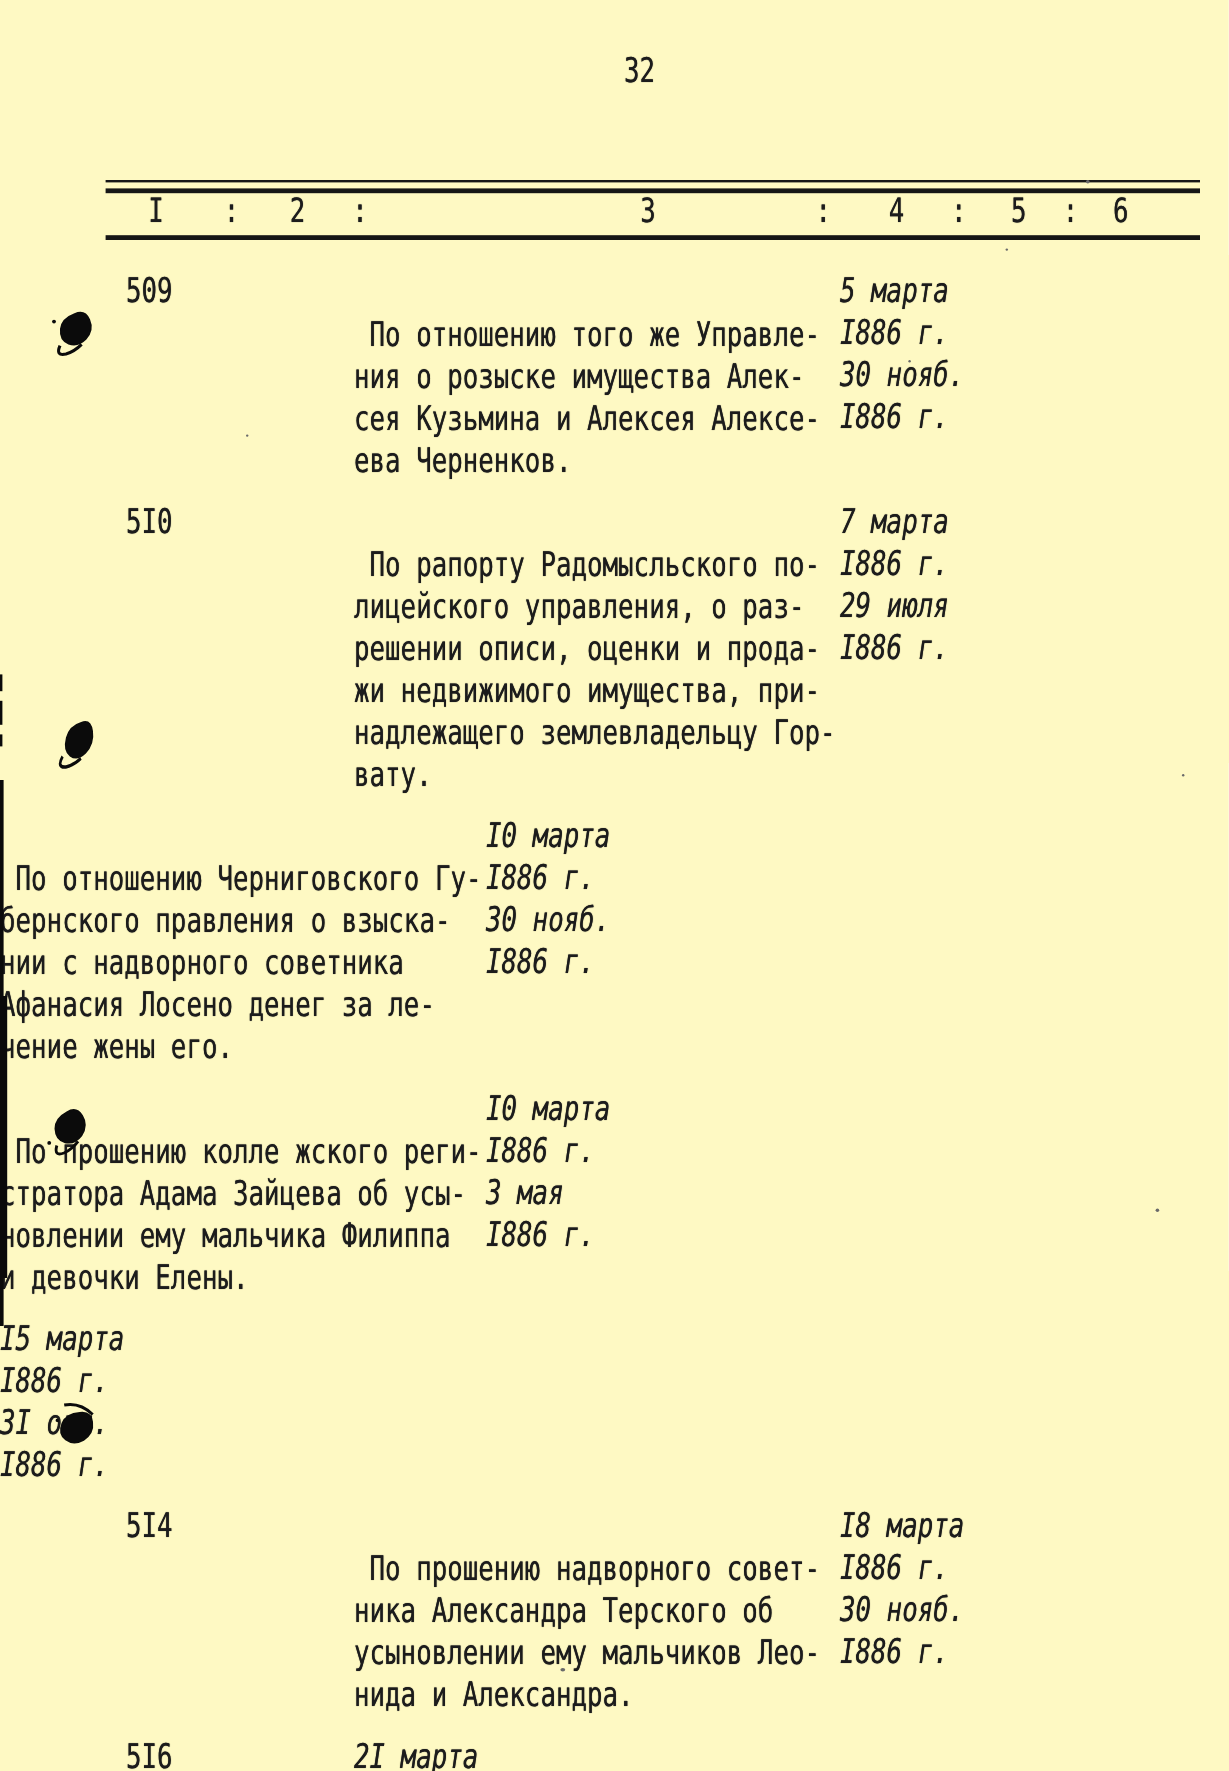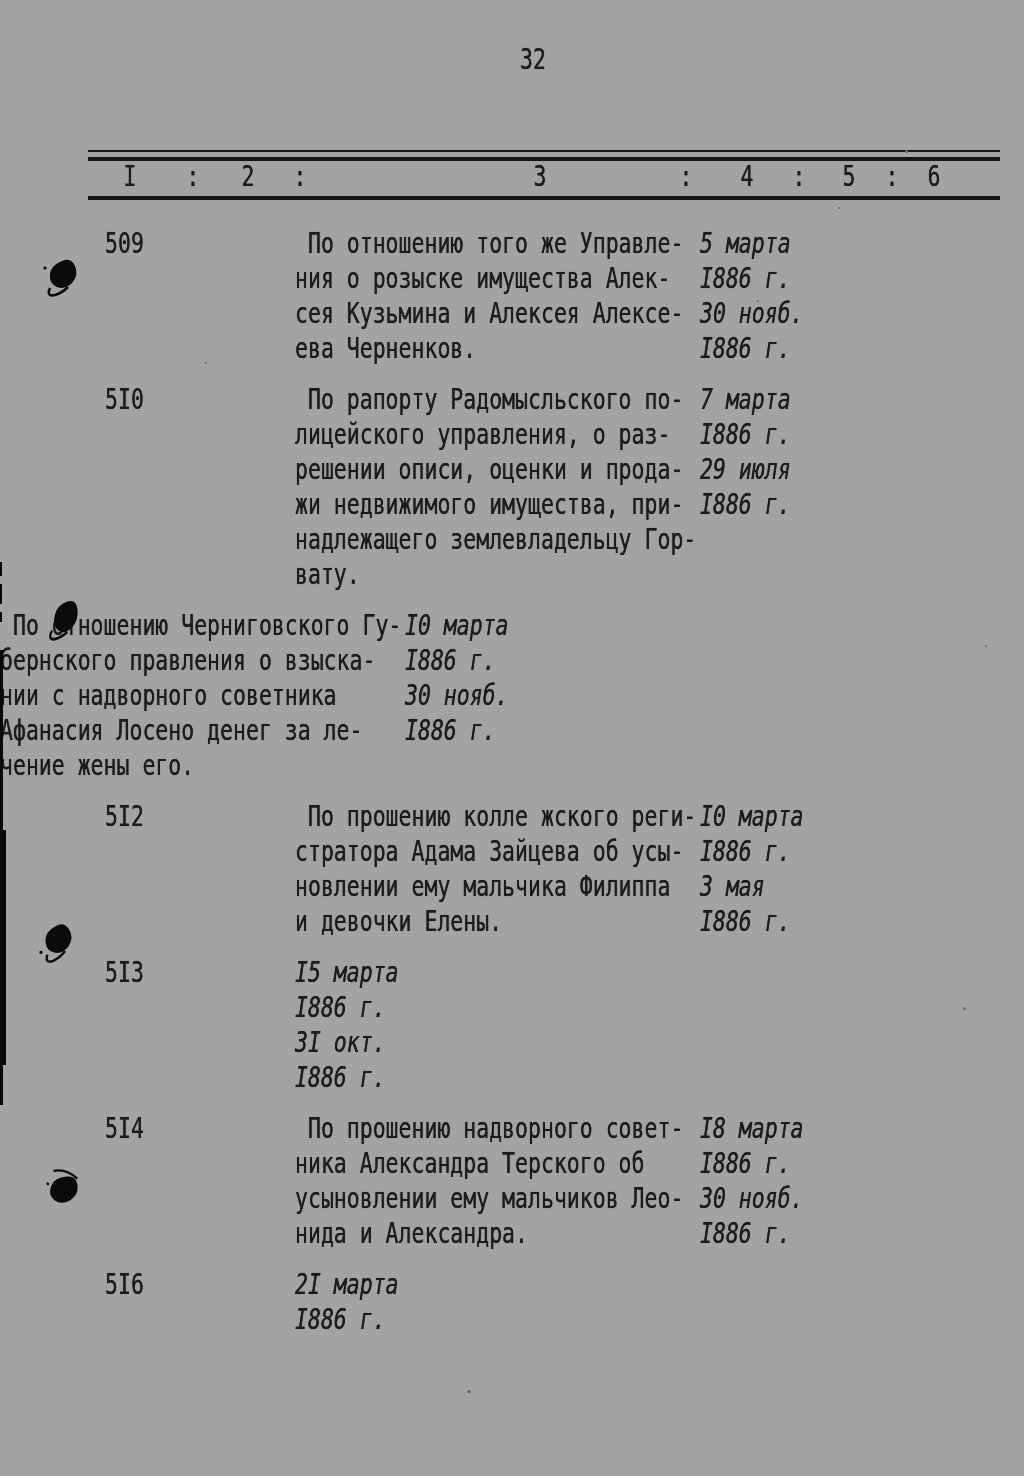--- a/index.html
+++ b/index.html
@@ -6,21 +6,21 @@
     margin: 0; padding: 0;
     width: 1024px; height: 1476px;
     background: #fcfcfb;
     font-family: "DejaVu Sans Mono", "Liberation Mono", monospace;
     color: #1c1c1c;
     overflow: hidden;
   }
   .page {
     position: relative;
     width: 1024px; height: 1476px;
-    background: #a3a3a3;
+    background: #fef9c3;
   }
   
   .line {
     height: 35px;
     line-height: 35px;
     font-size: 21.5px;
     white-space: pre;
     letter-spacing: 0;
     text-shadow: 0 0 0.6px currentColor;
   }
@@ -66,20 +66,21 @@
   }
   .entry-number {
     flex: none;
     width: 295px;
     padding-left: 105px;
     box-sizing: border-box;
   }
   .entry-desc {
     flex: none;
     width: 405px;
+    margin-top: 36px;
   }
   .entry-dates {
     flex: none;
     font-style: italic;
   }
   
   .ink-blot { position: absolute; }
   .ink-streak {
     position: absolute;
     left: 0;
@@ -162,41 +163,35 @@
         </div>
     <div class="entry-dates">
           <div class="line tw">I0 марта</div>
           <div class="line tw">I886 г.</div>
           <div class="line tw">30 нояб.</div>
           <div class="line tw">I886 г.</div>
         </div>
   </div>
 
   <div class="entry">
-    <div class="entry-number">
-          <div class="line tw">5I2</div>
-        </div>
     <div class="entry-desc">
           <div class="line tw"> По прошению колле жского реги-</div>
           <div class="line tw">стратора Адама Зайцева об усы-</div>
           <div class="line tw">новлении ему мальчика Филиппа</div>
           <div class="line tw">и девочки Елены.</div>
         </div>
     <div class="entry-dates">
           <div class="line tw">I0 марта</div>
           <div class="line tw">I886 г.</div>
           <div class="line tw">3 мая</div>
           <div class="line tw">I886 г.</div>
         </div>
   </div>
 
   <div class="entry">
-    <div class="entry-number">
-          <div class="line tw">5I3</div>
-        </div>
     <div class="entry-dates">
           <div class="line tw">I5 марта</div>
           <div class="line tw">I886 г.</div>
           <div class="line tw">3I окт.</div>
           <div class="line tw">I886 г.</div>
         </div>
   </div>
 
   <div class="entry">
     <div class="entry-number">

